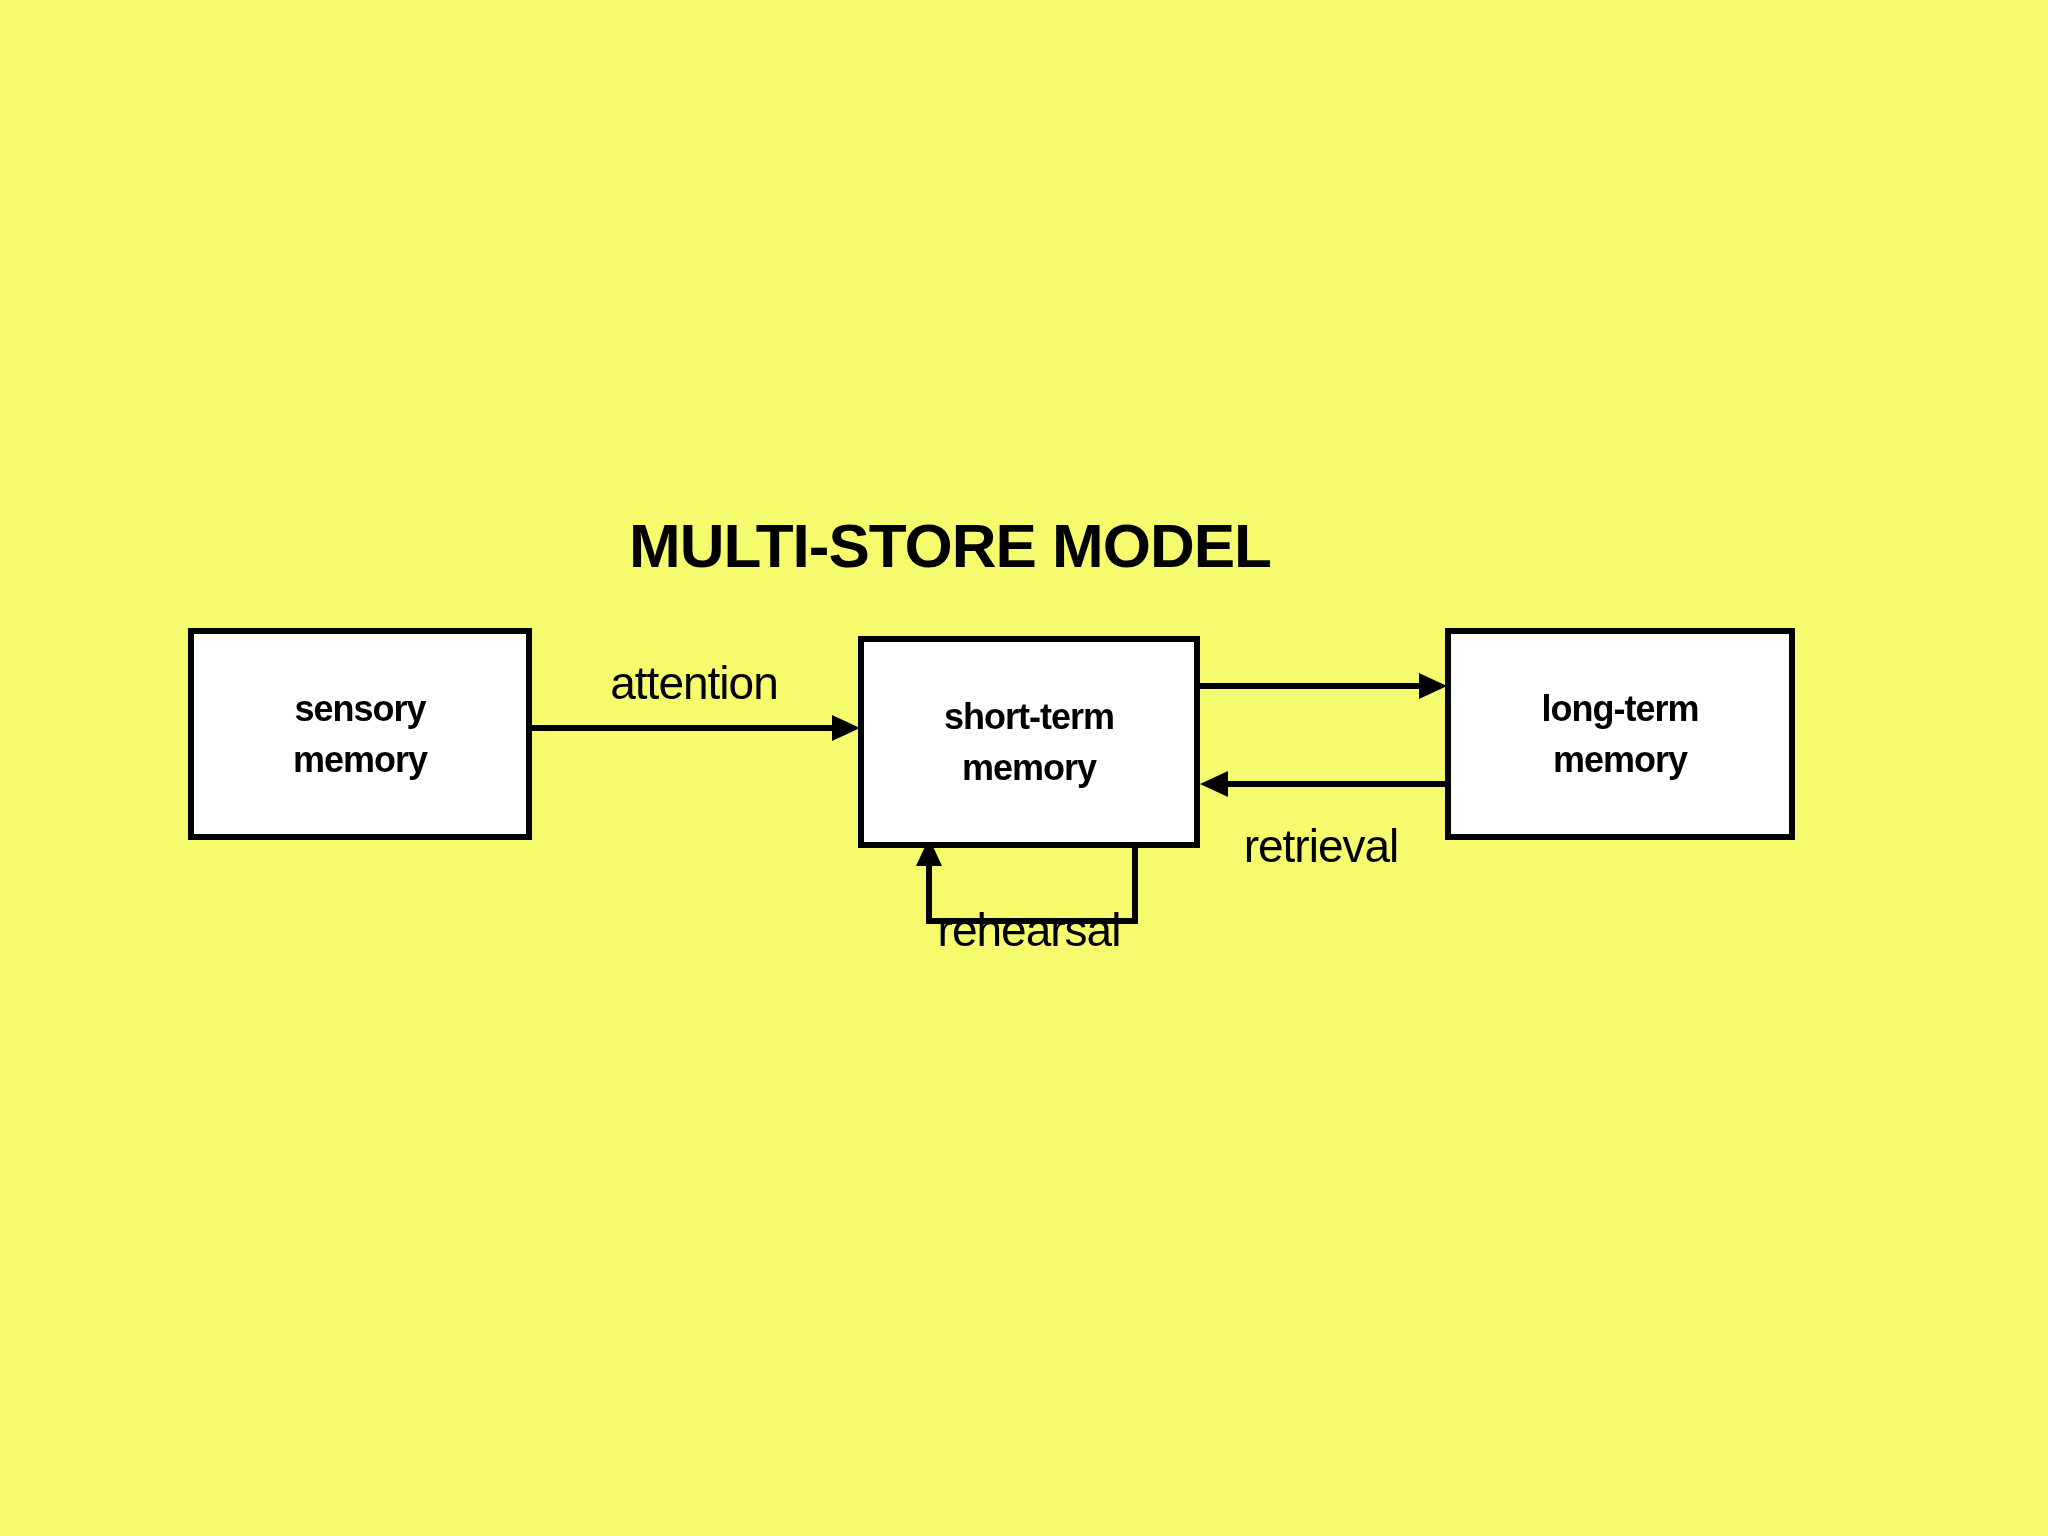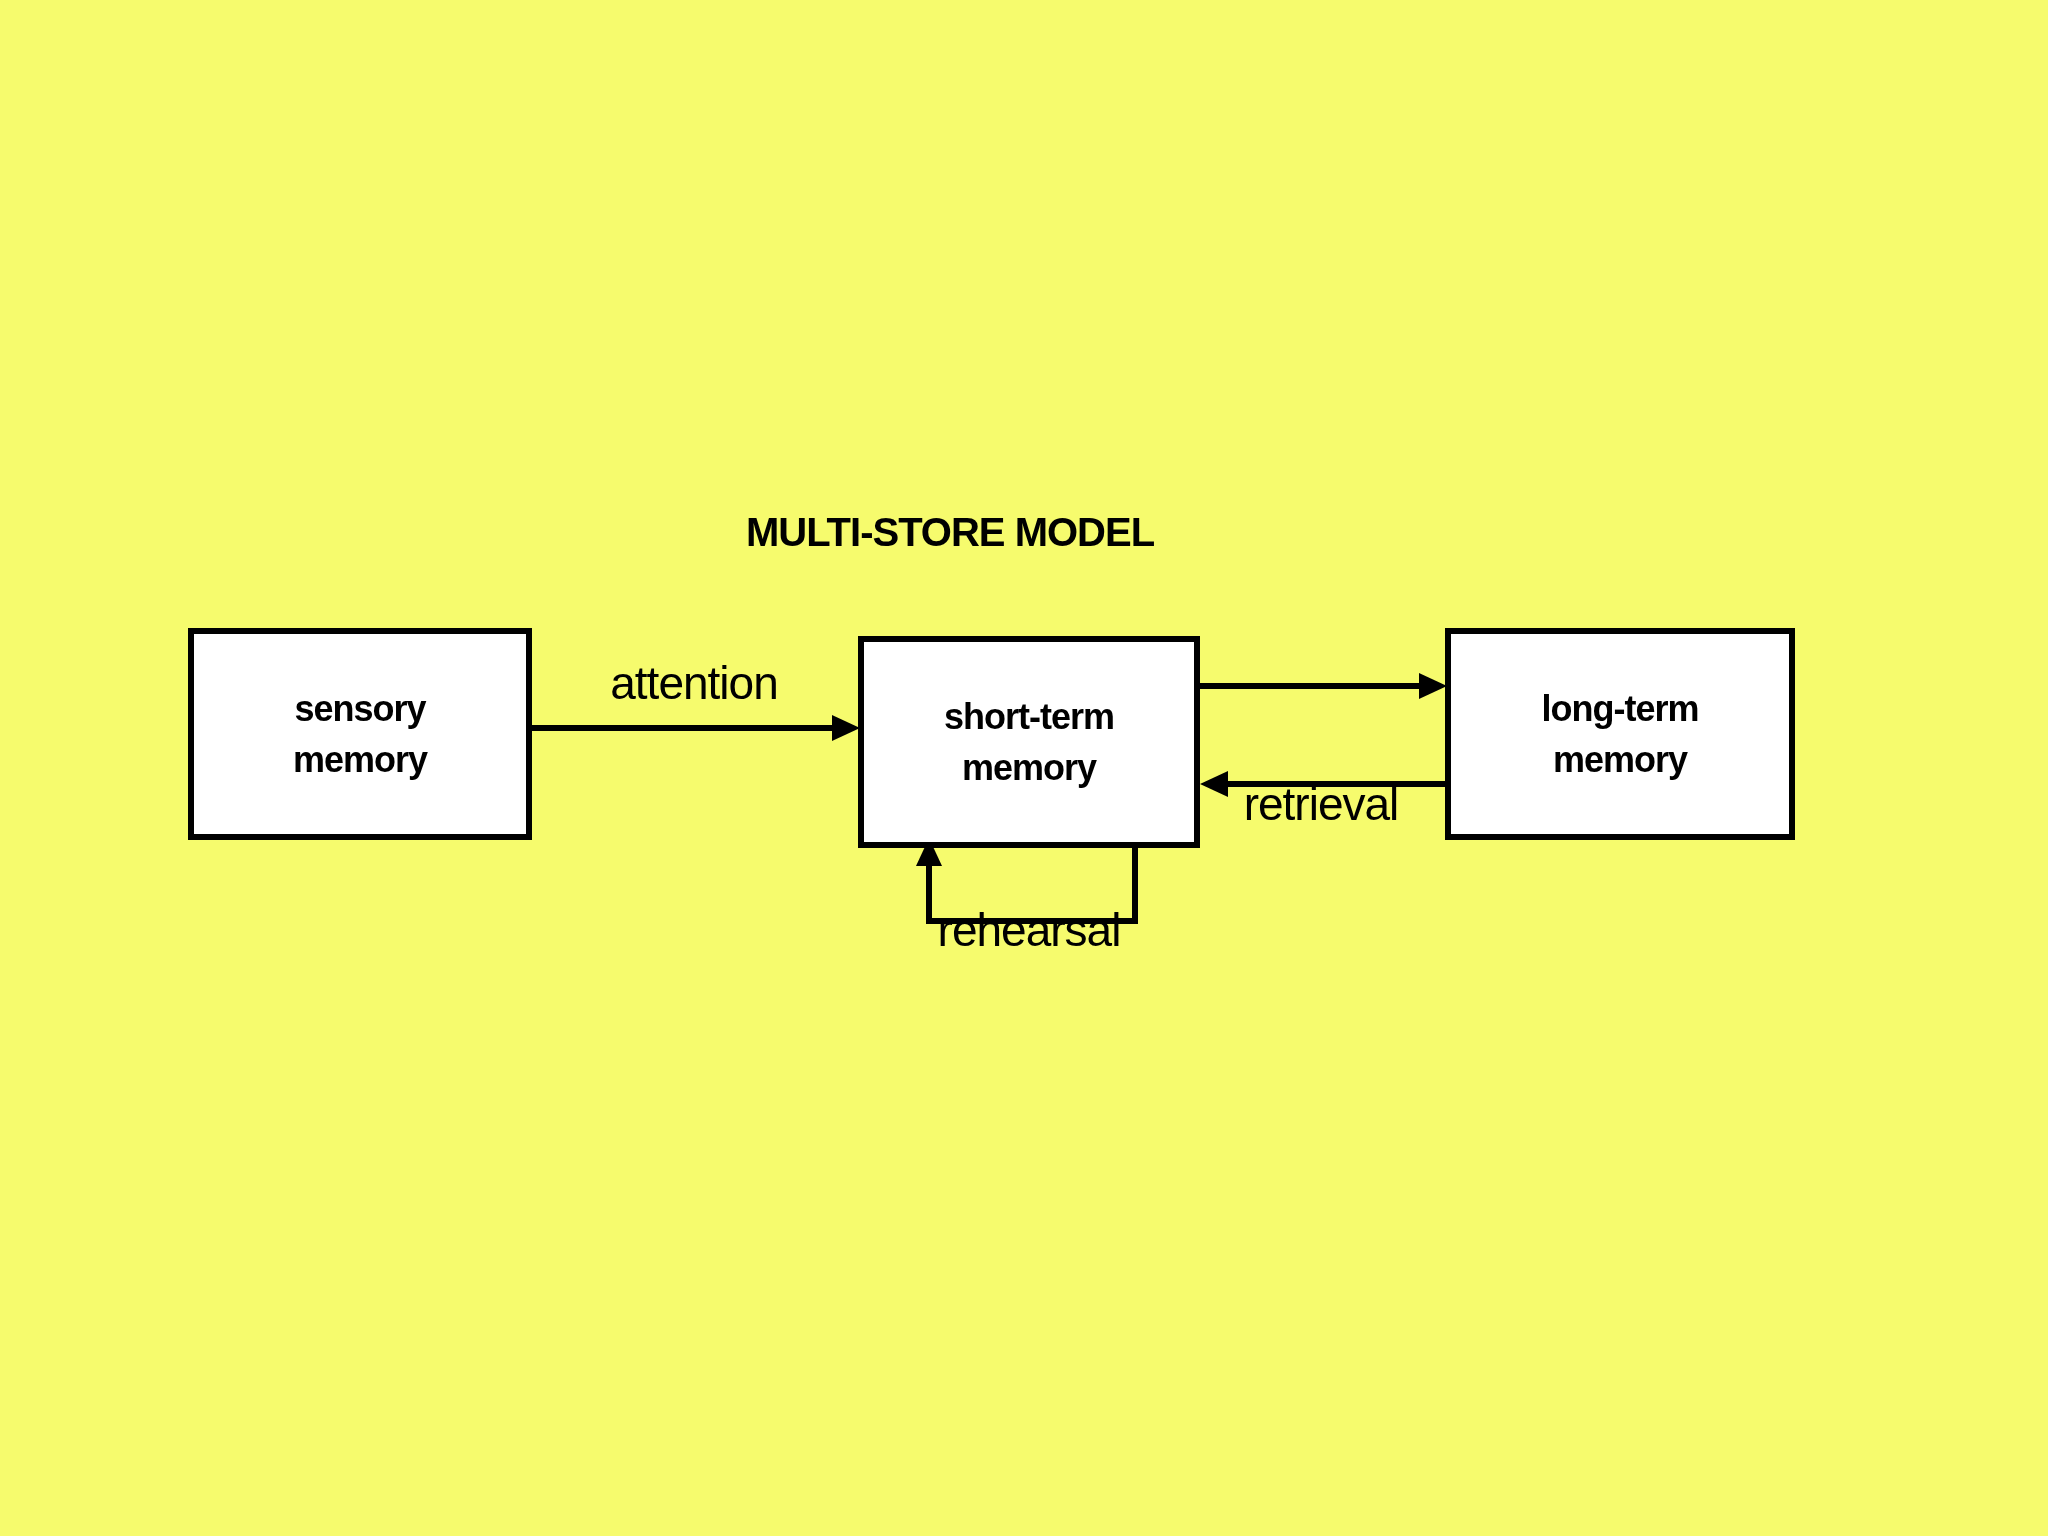--- a/index.html
+++ b/index.html
@@ -15,21 +15,21 @@
     font-family: "Liberation Sans", sans-serif;
     color: #000000;
     overflow: hidden;
   }
   .diagram-title {
     position: absolute;
     left: 450px;
     top: 510px;
     width: 1000px;
     text-align: center;
-    font-size: 40px;
+    font-size: 62px;
     font-weight: bold;
     letter-spacing: -1px;
     color: #000000;
   }
   .node {
     position: absolute;
     top: 628px;
     height: 212px;
     background: #ffffff;
     border: 6px solid #000000;
@@ -53,21 +53,21 @@
     position: absolute;
     width: 400px;
     text-align: center;
     font-size: 46px;
     font-weight: normal;
     letter-spacing: -1px;
     color: #000000;
   }
   #label-attention { left: 494px;  top: 656px; }
   #label-transfer  { left: 1114px; top: 622px; }
-  #label-retrieval { left: 1121px; top: 777px; }
+  #label-retrieval { left: 1121px; top: 819px; }
   #label-rehearsal { left: 829px;  top: 903px; }
   #arrows-layer {
     position: absolute;
     left: 0;
     top: 0;
     width: 2048px;
     height: 1536px;
   }
   #arrows-layer line, #arrows-layer polyline {
     stroke: #000000;

